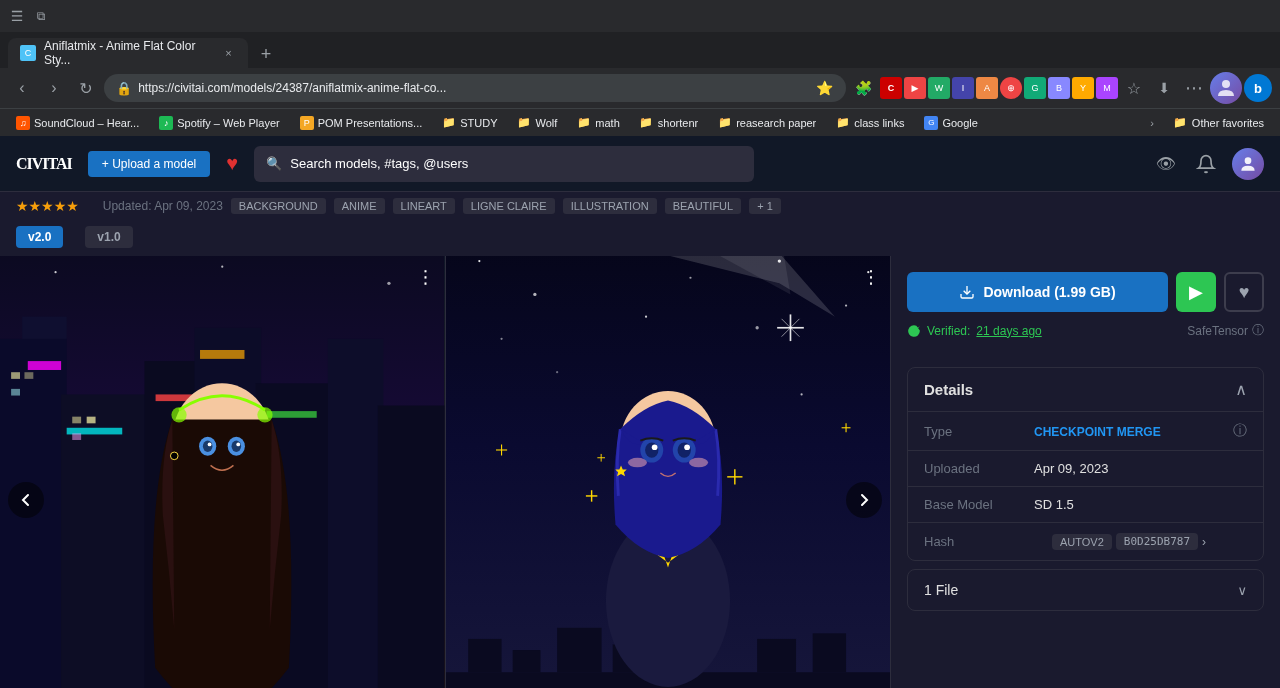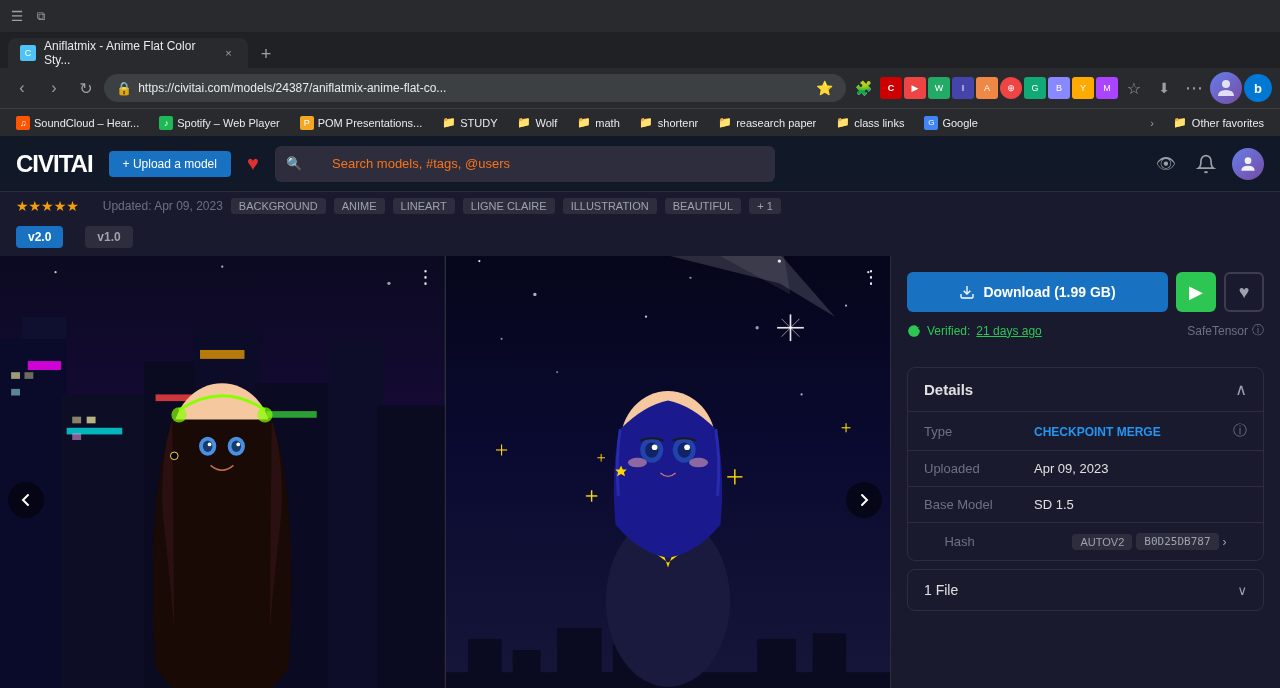--- a/index.html
+++ b/index.html
@@ -23,21 +23,21 @@
     .bookmark-bar { height: 28px; background: #292a2d; display: flex; align-items: center; padding: 0 8px; gap: 4px; border-top: 1px solid #3c4043; overflow: hidden; }
     .bookmark-item { height: 22px; display: flex; align-items: center; gap: 4px; padding: 0 8px; border-radius: 4px; color: #e8eaed; font-size: 11px; cursor: pointer; white-space: nowrap; }
     .bookmark-icon { width: 14px; height: 14px; border-radius: 2px; flex-shrink: 0; display: flex; align-items: center; justify-content: center; font-size: 9px; }
     .bookmark-folder { width: 14px; height: 14px; font-size: 11px; }
 
     
     .page { width: 1280px; background: #1a1a2e; height: calc(688px - 136px); overflow: hidden; }
 
     
     .site-header { height: 56px; background: #111827; display: flex; align-items: center; padding: 0 16px; gap: 16px; border-bottom: 1px solid #2d2d3d; }
-    .logo { color: white; font-weight: 900; font-size: 24px; letter-spacing: -1px; }
+    .logo { color: white; font-weight: 900; font-size: 16px; letter-spacing: -1px; font-family: Liberation Serif, serif; }
     .upload-btn { background: #1971c2; color: white; border: none; border-radius: 4px; padding: 6px 14px; font-size: 12px; cursor: pointer; display: flex; align-items: center; gap: 6px; }
     .heart-btn { color: #e03131; font-size: 20px; cursor: pointer; }
     .search-bar { flex: 1; height: 36px; background: #2d2d3d; border-radius: 6px; display: flex; align-items: center; padding: 0 12px; gap: 8px; color: #6b7280; max-width: 500px; }
     .header-icons { margin-left: auto; display: flex; align-items: center; gap: 12px; }
     .header-icon { width: 28px; height: 28px; display: flex; align-items: center; justify-content: center; color: #9aa0a6; font-size: 18px; cursor: pointer; }
     .avatar { width: 32px; height: 32px; border-radius: 50%; background: linear-gradient(135deg, #667eea, #764ba2); display: flex; align-items: center; justify-content: center; color: white; font-size: 12px; cursor: pointer; }
 
     
     .model-info-bar { padding: 6px 16px; background: #1a1a2e; display: flex; align-items: center; gap: 8px; flex-wrap: wrap; }
     .stars { color: #f59e0b; font-size: 14px; }
@@ -73,21 +73,21 @@
     .verified-row { display: flex; align-items: center; justify-content: space-between; margin-bottom: 12px; }
     .verified-badge { display: flex; align-items: center; gap: 6px; color: #2dc653; font-size: 12px; }
     .verified-link { color: #2dc653; text-decoration: underline; cursor: pointer; }
     .safe-tensor { color: #6b7280; font-size: 12px; display: flex; align-items: center; gap: 4px; }
 
     
     .details-panel { border: 1px solid #2d2d3d; border-radius: 8px; margin: 0 16px; }
     .details-header { padding: 12px 16px; display: flex; align-items: center; justify-content: space-between; border-bottom: 1px solid #2d2d3d; }
     .details-title { font-size: 15px; font-weight: 600; color: #e0e0e0; }
     .details-toggle { color: #9ca3af; cursor: pointer; font-size: 16px; }
-    .detail-row { display: flex; align-items: center; padding: 10px 16px; border-bottom: 1px solid #2d2d3d; justify-content: center; }
+    .detail-row { display: flex; align-items: center; padding: 10px 16px; border-bottom: 1px solid #2d2d3d; }
     .detail-row:last-child { border-bottom: none; }
     .detail-label { width: 110px; color: #6b7280; font-size: 13px; }
     .detail-value { flex: 1; color: #e0e0e0; font-size: 13px; }
     .checkpoint-badge { color: #2196f3; font-size: 12px; font-weight: 600; cursor: pointer; }
     .info-icon { color: #6b7280; font-size: 14px; cursor: pointer; margin-left: 8px; }
     .hash-section { display: flex; align-items: center; gap: 4px; }
     .hash-type { padding: 2px 8px; border-radius: 4px; background: #2d2d3d; color: #9ca3af; font-size: 11px; margin-left: 18px; }
     .hash-value { padding: 2px 8px; border-radius: 4px; background: #2d2d3d; color: #9ca3af; font-size: 11px; font-family: monospace; }
     .hash-arrow { color: #9ca3af; font-size: 12px; }
 
@@ -207,21 +207,21 @@
 </div>
 
 <div class="page">
 
   <div class="site-header">
     <div class="logo">CIVITAI</div>
     <button class="upload-btn">+ Upload a model</button>
     <div class="heart-btn">♥</div>
     <div class="search-bar">
       <span style="color:#6b7280;">🔍</span>
-      <span style="color:#f97316;font-size:13px;margin-left:21px;">Search models, #tags, @users</span>
+      <span style="color:#ffffff;font-size:13px;">Search models, #tags, @users</span>
     </div>
     <div class="header-icons">
       <div class="header-icon" style="font-size:16px;">👁</div>
       <div class="header-icon">
         <svg width="20" height="20" viewBox="0 0 24 24" fill="none" stroke="#9aa0a6" stroke-width="2">
           <path d="M18 8A6 6 0 0 0 6 8c0 7-3 9-3 9h18s-3-2-3-9"></path>
           <path d="M13.73 21a2 2 0 0 1-3.46 0"></path>
         </svg>
       </div>
       <div class="avatar">

